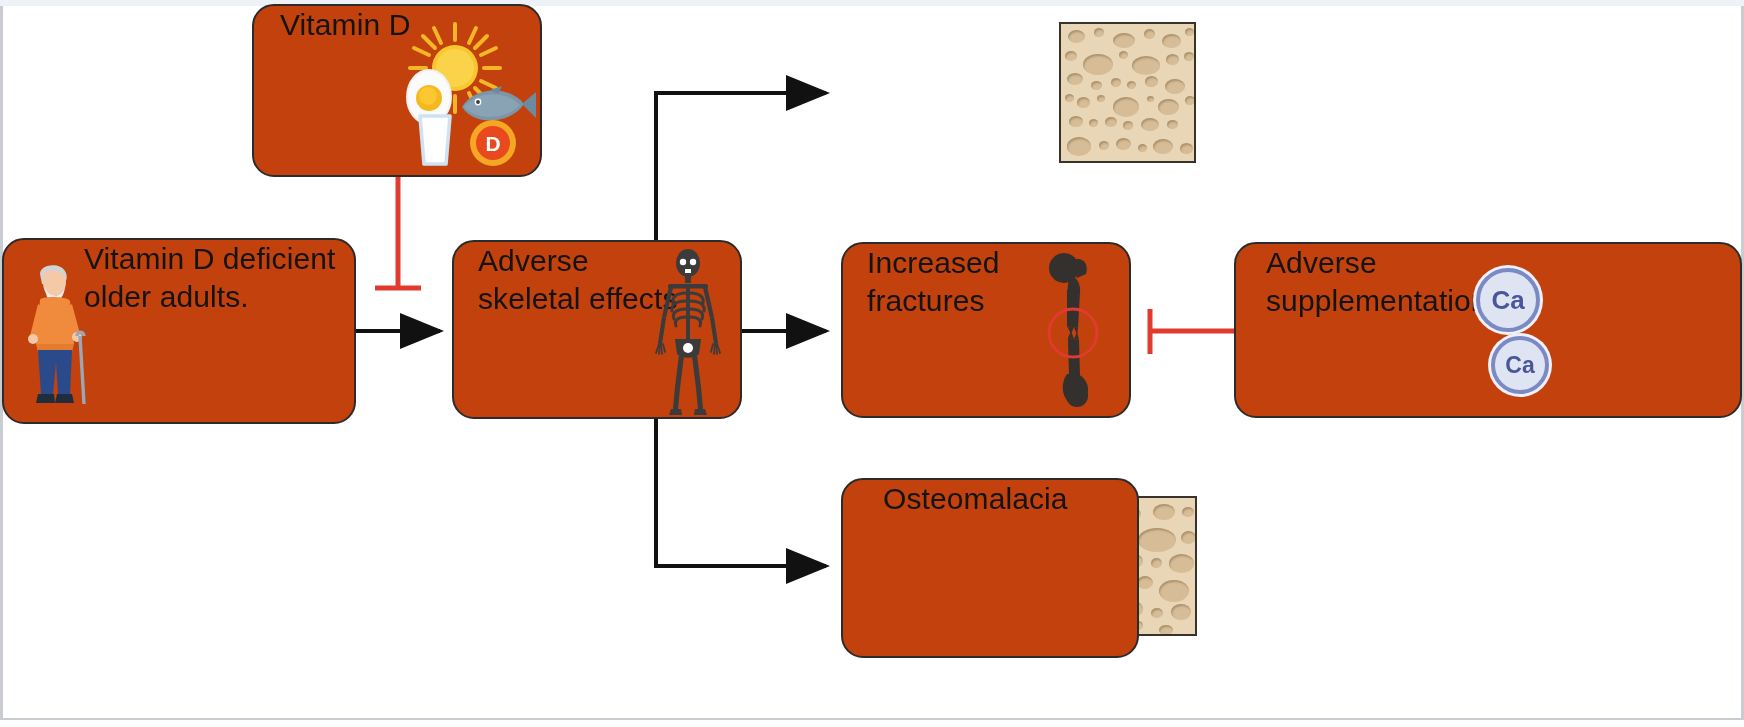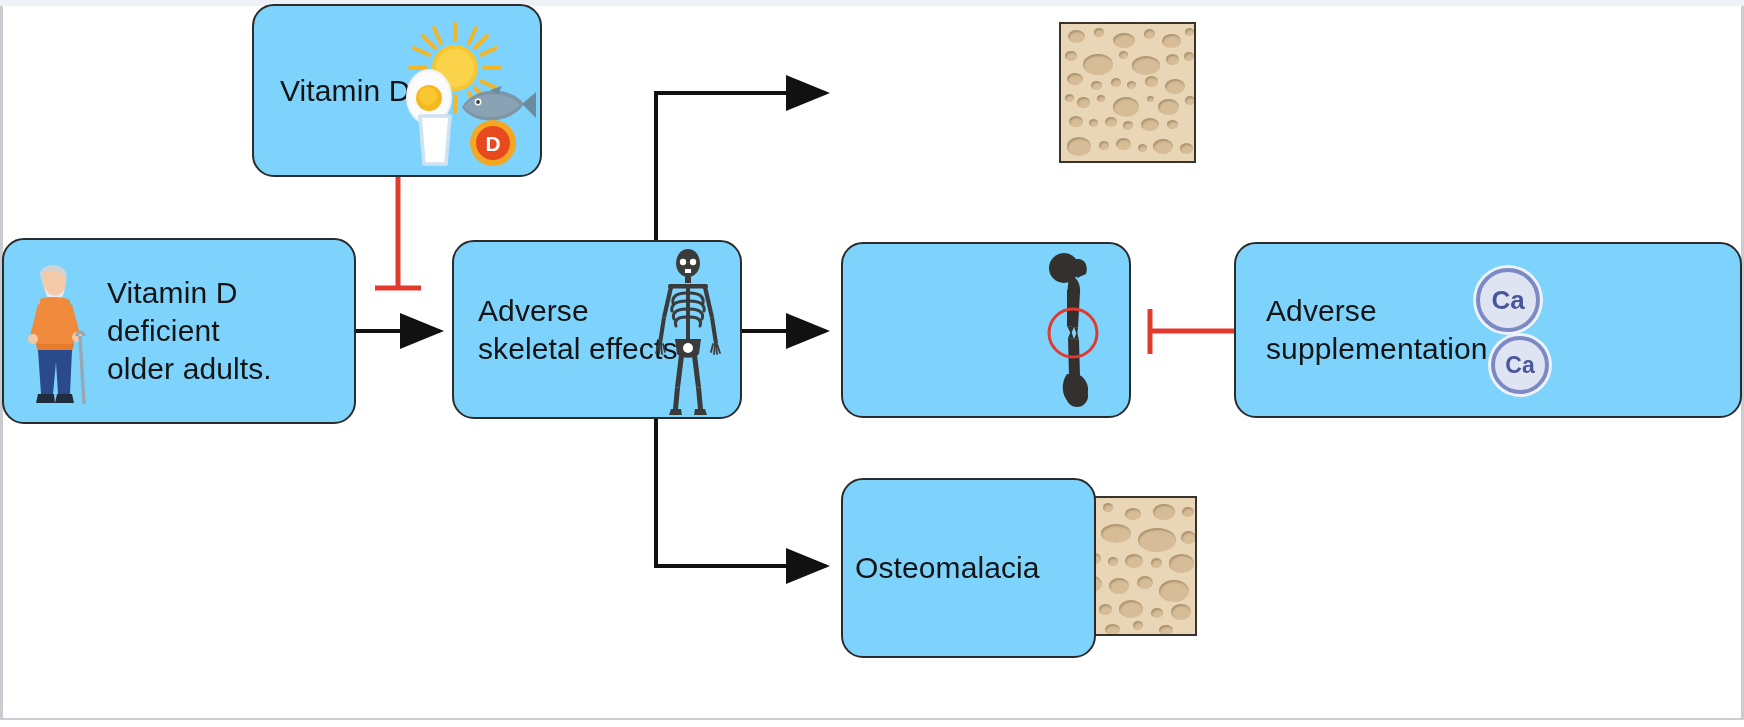--- a/index.html
+++ b/index.html
@@ -27,25 +27,24 @@
     position: absolute; left: 0; top: 6px; width: 3px; height: 712px;
     background: #c9ccd1;
   }
   .frame-right {
     position: absolute; right: 0; top: 6px; width: 3px; height: 712px;
     background: #c9ccd1;
   }
 
   .node {
     position: absolute;
-    background: #7dd3fc;
+    background: #c2410c;
     border: 2.2px solid #2b2b2b;
     border-radius: 22px;
     display: flex;
-    align-items: center;
     z-index: 5;
   }
   .node-label {
     font-size: 30px;
     line-height: 1.26;
     color: #141414;
     letter-spacing: .1px;
     white-space: pre-line;
     font-weight: 400;
   }
@@ -177,21 +176,21 @@
       <path d="M8,4 L38,4 L34,52 L12,52 Z" fill="#ffffff" stroke="#cfe2f2" stroke-width="3.6" stroke-linejoin="round"></path>
     </svg>
 
     <svg class="art" style="left:214px; top:112px;" width="50" height="50" viewBox="0 0 50 50">
       <circle cx="25" cy="25" r="23" fill="#f5a623"></circle>
       <circle cx="25" cy="25" r="17" fill="#e8491f"></circle>
       <text x="25" y="33" text-anchor="middle" font-family="Liberation Sans, sans-serif" font-size="21" font-weight="700" fill="#ffffff">D</text>
     </svg>
   </div>
 
-  <div class="node" style="left:2px; top:238px; width:354px; height:186px; padding-left:103px;">
+  <div class="node" style="left:2px; top:238px; width:354px; height:186px; padding-left:80px;">
     <span class="node-label">Vitamin D deficient
 older adults.</span>
 
     <svg class="fig" style="left:16px; top:18px;" width="76" height="152" viewBox="0 0 76 152">
 
       <path d="M20,16 C20,6 40,4 45,13 C49,20 45,25 44,26 L22,26 Z" fill="#cfd3d6"></path>
 
       <path d="M24,14 C35,10 46,14 46,24 C46,33 40,38 33,38 C26,38 23,32 23,24 Z" fill="#f3c9a8"></path>
 
       <path d="M25,28 C27,40 41,41 45,29 C44,38 40,43 34,43 C28,43 25,37 25,28 Z" fill="#e9ecef"></path>
@@ -308,20 +307,22 @@
     <span class="hole" style="left:106px;top:96px;  width:11px; height:9px;"></span>
     <span class="hole" style="left:6px;  top:113px; width:24px; height:19px;"></span>
     <span class="hole" style="left:38px; top:117px; width:10px; height:9px;"></span>
     <span class="hole" style="left:55px; top:114px; width:15px; height:12px;"></span>
     <span class="hole" style="left:77px; top:120px; width:9px;  height:8px;"></span>
     <span class="hole" style="left:92px; top:115px; width:20px; height:15px;"></span>
     <span class="hole" style="left:119px;top:119px; width:13px; height:11px;"></span>
   </div>
 
   <div class="node" style="left:841px; top:242px; width:290px; height:176px; padding-left:24px;">
+    <span class="node-label">Increased
+fractures</span>
 
     <svg class="art" style="left:188px; top:6px;" width="84" height="162" viewBox="0 0 84 162">
       <g fill="#33302e">
 
         <circle cx="33" cy="18" r="15"></circle>
         <path d="M42,10 C52,6 58,14 55,24 L46,28 Z"></path>
         <path d="M38,26 C46,26 50,34 49,44 L36,44 Z"></path>
 
         <path d="M36,40 L49,42 L47,78 L36,76 Z"></path>
 
@@ -333,21 +334,21 @@
 
       <g fill="#33302e">
         <path d="M36,76 L40,84 L43,77 L46,85 L47,78 Z"></path>
         <path d="M37,88 L40,81 L43,89 L46,82 L48,90 Z"></path>
       </g>
 
       <circle cx="42" cy="83" r="24" fill="none" stroke="#e03b2e" stroke-width="3"></circle>
     </svg>
   </div>
 
-  <div class="node" style="left:841px; top:478px; width:255px; height:180px; padding-left:12px;">
+  <div class="node" style="left:841px; top:478px; width:298px; height:180px; padding-left:40px;">
     <span class="node-label">Osteomalacia</span>
   </div>
   <div class="bone-tex" style="left:1061px; top:496px; width:136px; height:140px;">
     <span class="hole" style="left:10px; top:7px;   width:13px; height:11px;"></span>
     <span class="hole" style="left:40px; top:5px;   width:10px; height:9px;"></span>
     <span class="hole" style="left:62px; top:10px;  width:16px; height:12px;"></span>
     <span class="hole" style="left:90px; top:6px;   width:22px; height:16px;"></span>
     <span class="hole" style="left:119px;top:9px;   width:12px; height:10px;"></span>
     <span class="hole" style="left:4px;  top:28px;  width:26px; height:21px;"></span>
     <span class="hole" style="left:38px; top:26px;  width:30px; height:19px;"></span>

